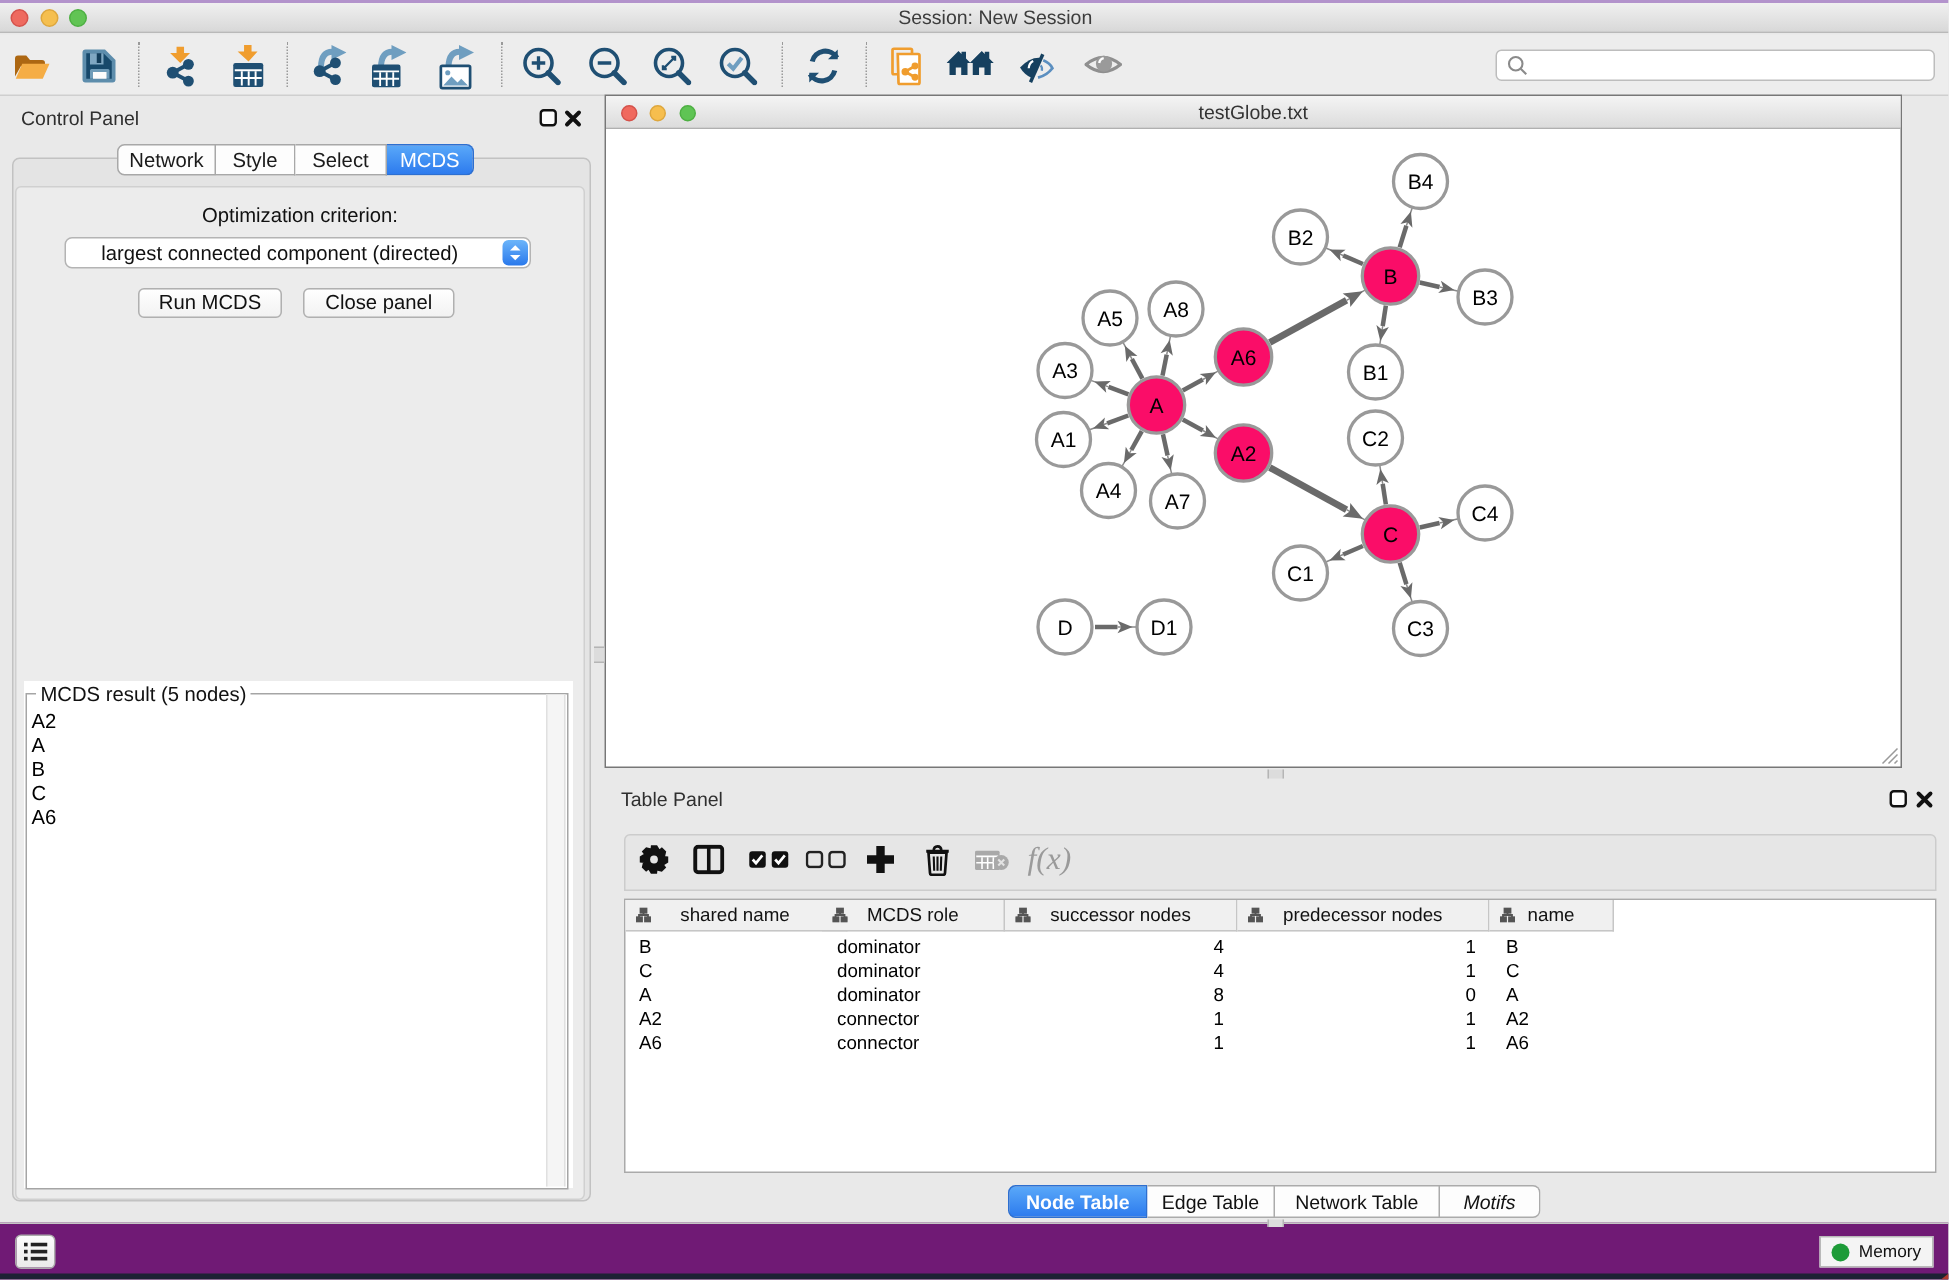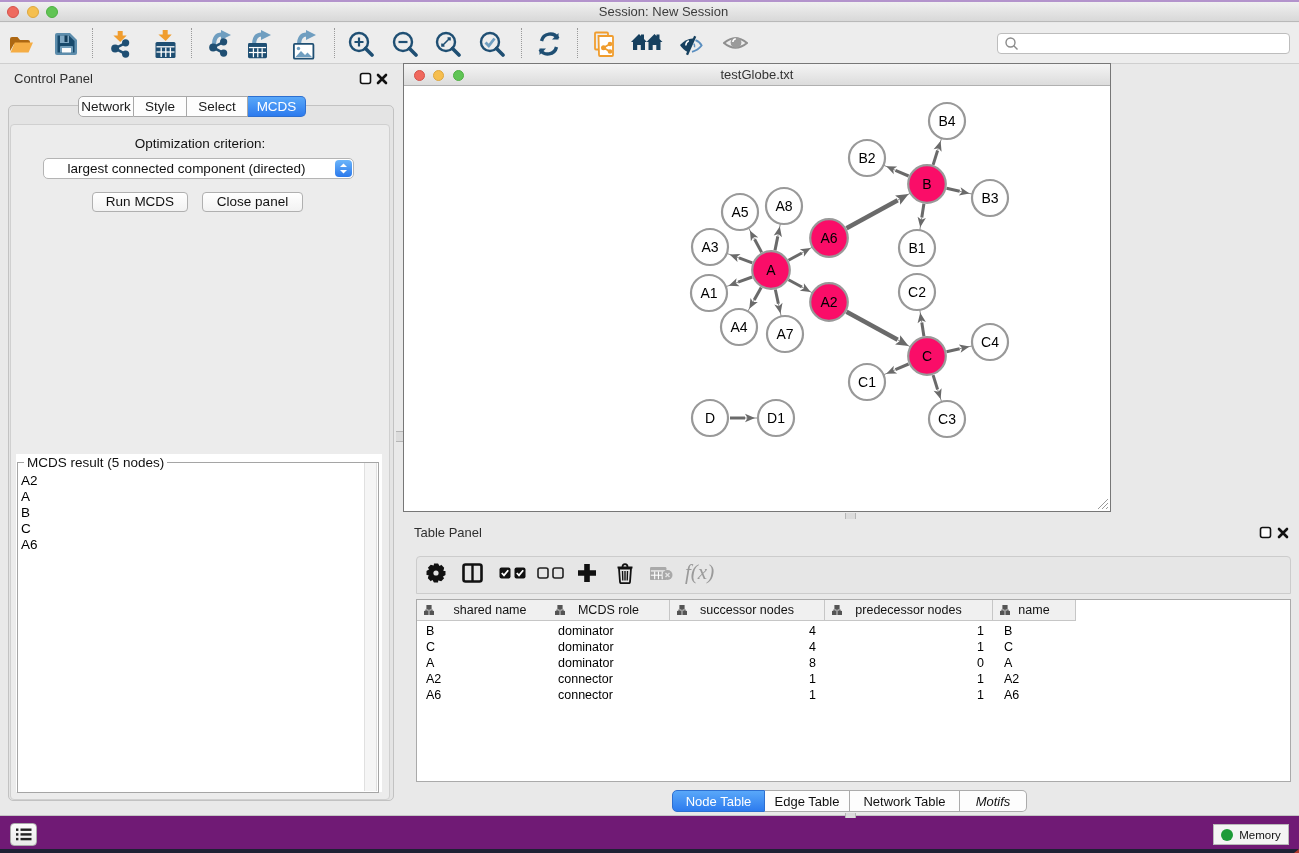--- a/index.html
+++ b/index.html
@@ -40,41 +40,41 @@
 .btn { position:absolute; height:20px; background:linear-gradient(#ffffff,#f2f2f2); border:1px solid #b0b0b0;
   border-radius:4px; font-size:13.5px; color:#111; text-align:center; line-height:18px; }
 #listwhite { left:16px; top:454px; width:366px; height:338px; background:#fff; }
 #fieldset { left:17px; top:462px; width:362px; height:331px; border:1px solid #a5a5a5; }
 #legend { left:24px; top:455px; background:#fff; padding:0 3px; font-size:13.5px; color:#111; }
 #listbox { left:18px; top:463px; width:360px; height:329px; }
 #listbox .sb { position:absolute; right:1px; top:0px; width:13px; height:328px; background:#f5f5f5; border-left:1px solid #e0e0e0; border-right:1px solid #e0e0e0; }
 #listbox .item { padding-left:3px; font-size:13.5px; height:16px; line-height:16px; color:#000; }
 
 
-#netwin { left:403px; top:63px; width:708px; height:449px; background:#fff; border:1px solid #777; }
+#netwin { left:403px; top:63px; width:865px; height:449px; background:#fff; border:1px solid #777; }
 #nettitle { position:absolute; left:0; top:0; width:100%; height:22px;
   background:linear-gradient(#f4f4f4,#dcdcdc); border-bottom:1px solid #b0b0b0; }
 #nettitle .t { text-align:center; font-size:13px; color:#333; line-height:21px; }
 
 
 #tp-title { left:414px; top:525px; font-size:13px; color:#2f2f2f; }
 #tp-toolbar { left:416px; top:556px; width:875px; height:38px; background:#e6e6e6;
   border:1px solid #cccccc; border-radius:4px 4px 0 0; }
 #tp-table { left:416px; top:599px; width:875px; height:183px; background:#fff; border:1px solid #aaa; }
 .th { position:absolute; top:0; height:21px; background:#f0f0f0; border-right:1px solid #c6c6c6;
   border-bottom:1px solid #c6c6c6; font-size:12.5px; color:#111; text-align:center; line-height:21px; }
 .td { position:absolute; height:16px; font-size:12.5px; color:#000; line-height:16px; }
 
 
 #bt-tabs { left:672px; top:790px; height:22px; display:flex; }
 .btab { height:22px; line-height:21px; background:#fdfdfd; border:1px solid #ababab;
   border-left:none; font-size:13px; color:#111; text-align:center; box-sizing:border-box; }
 .btab.first { border-left:1px solid #ababab; border-radius:5px 0 0 5px; }
 .btab.last { border-radius:0 5px 5px 0;font-style:italic; }
-.btab.sel { background:linear-gradient(#59a8f9,#2d7bee); color:#fff; border-color:#2d6fd0; border-radius:5px 0 0 5px; }
+.btab.sel { background:linear-gradient(#59a8f9,#2d7bee); color:#fff; border-color:#2d6fd0; border-radius:5px 0 0 5px;font-weight:bold; }
 
 
 #statusbar { left:0; top:815px; width:1299px; height:52px; background:#701a75; border-top:1px solid #c5c5c5; }
 #listbtn { position:absolute; left:10px; top:7px; width:27px; height:23px; background:linear-gradient(#fcfcfc,#eaeaea);
   border:1px solid #ababab; border-radius:4px; }
 #membtn { position:absolute; right:10px; top:8px; width:76px; height:21px; background:#f4f4f4;
   border:1px solid #b9b9b9; font-size:11.5px; color:#111; display:flex; align-items:center; justify-content:center; }
 #navy { left:0; top:849px; width:1299px; height:4px; background:#1e2134; }
 </style>
 </head>
@@ -225,21 +225,21 @@
 <div class="abs" id="cp-title">Control Panel</div>
 <svg class="abs" style="left:359px;top:72px" width="13" height="13" viewBox="0 0 13 13">
     <rect x="1.5" y="1.5" width="10" height="10" rx="2" fill="#fdfdfd" stroke="#111" stroke-width="1.6"></rect>
   </svg>
 <svg class="abs" style="left:375px;top:72px" width="14" height="13" viewBox="0 0 14 13">
     <path d="M3 3 L11 11 M11 3 L3 11" stroke="#111" stroke-width="2.6" stroke-linecap="round"></path>
   </svg>
 <div class="abs" id="cp-panel"></div>
 <div class="abs" id="cp-inner"></div>
 <div class="abs" id="cp-tabs">
-  <div class="tab first" style="width:56px">Network</div>
+  <div class="tab first" style="width:66px">Network</div>
     <div class="tab" style="width:53px">Style</div>
     <div class="tab" style="width:61px">Select</div>
     <div class="tab sel" style="width:58px">MCDS</div>
 </div>
 <div class="abs" id="optlabel">Optimization criterion:</div>
 <div class="abs" id="combo">largest connected component (directed)
   <div class="stepper"><svg width="17" height="17" viewBox="0 0 17 17">
         <path d="M5 7 L8.5 3.5 L12 7 Z" fill="#fff"></path>
         <path d="M5 10 L8.5 13.5 L12 10 Z" fill="#fff"></path>
       </svg></div>

